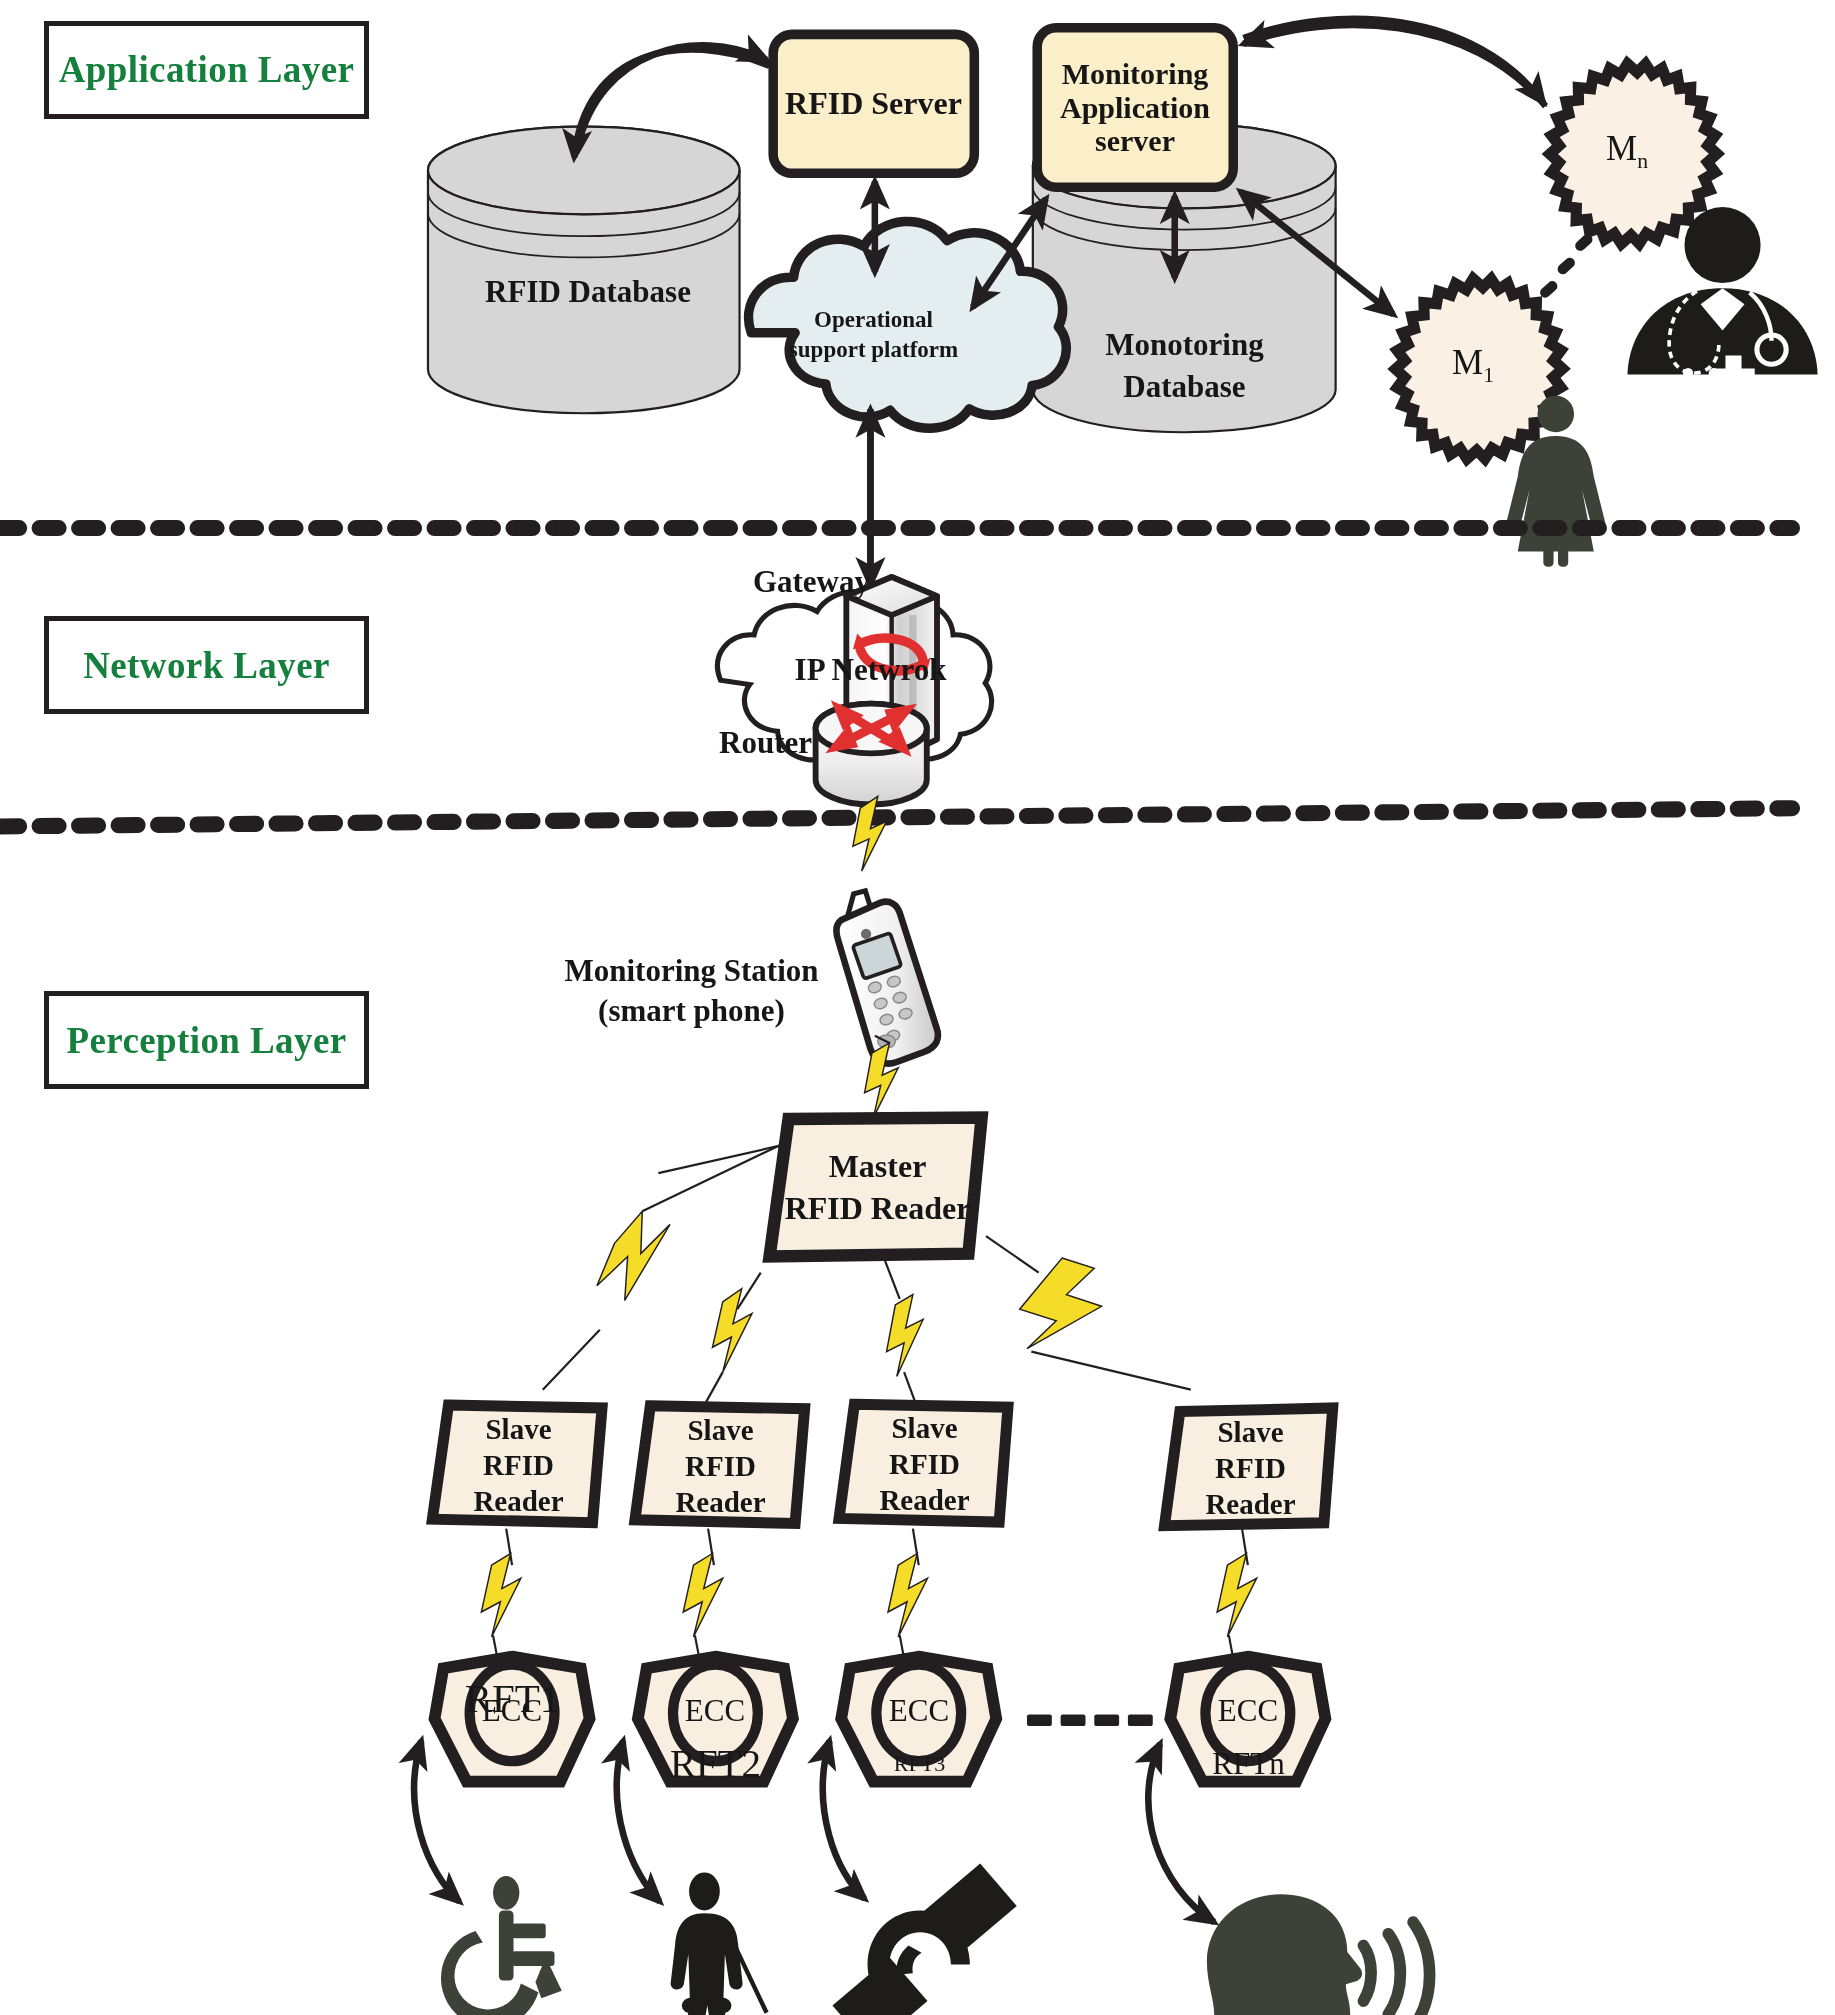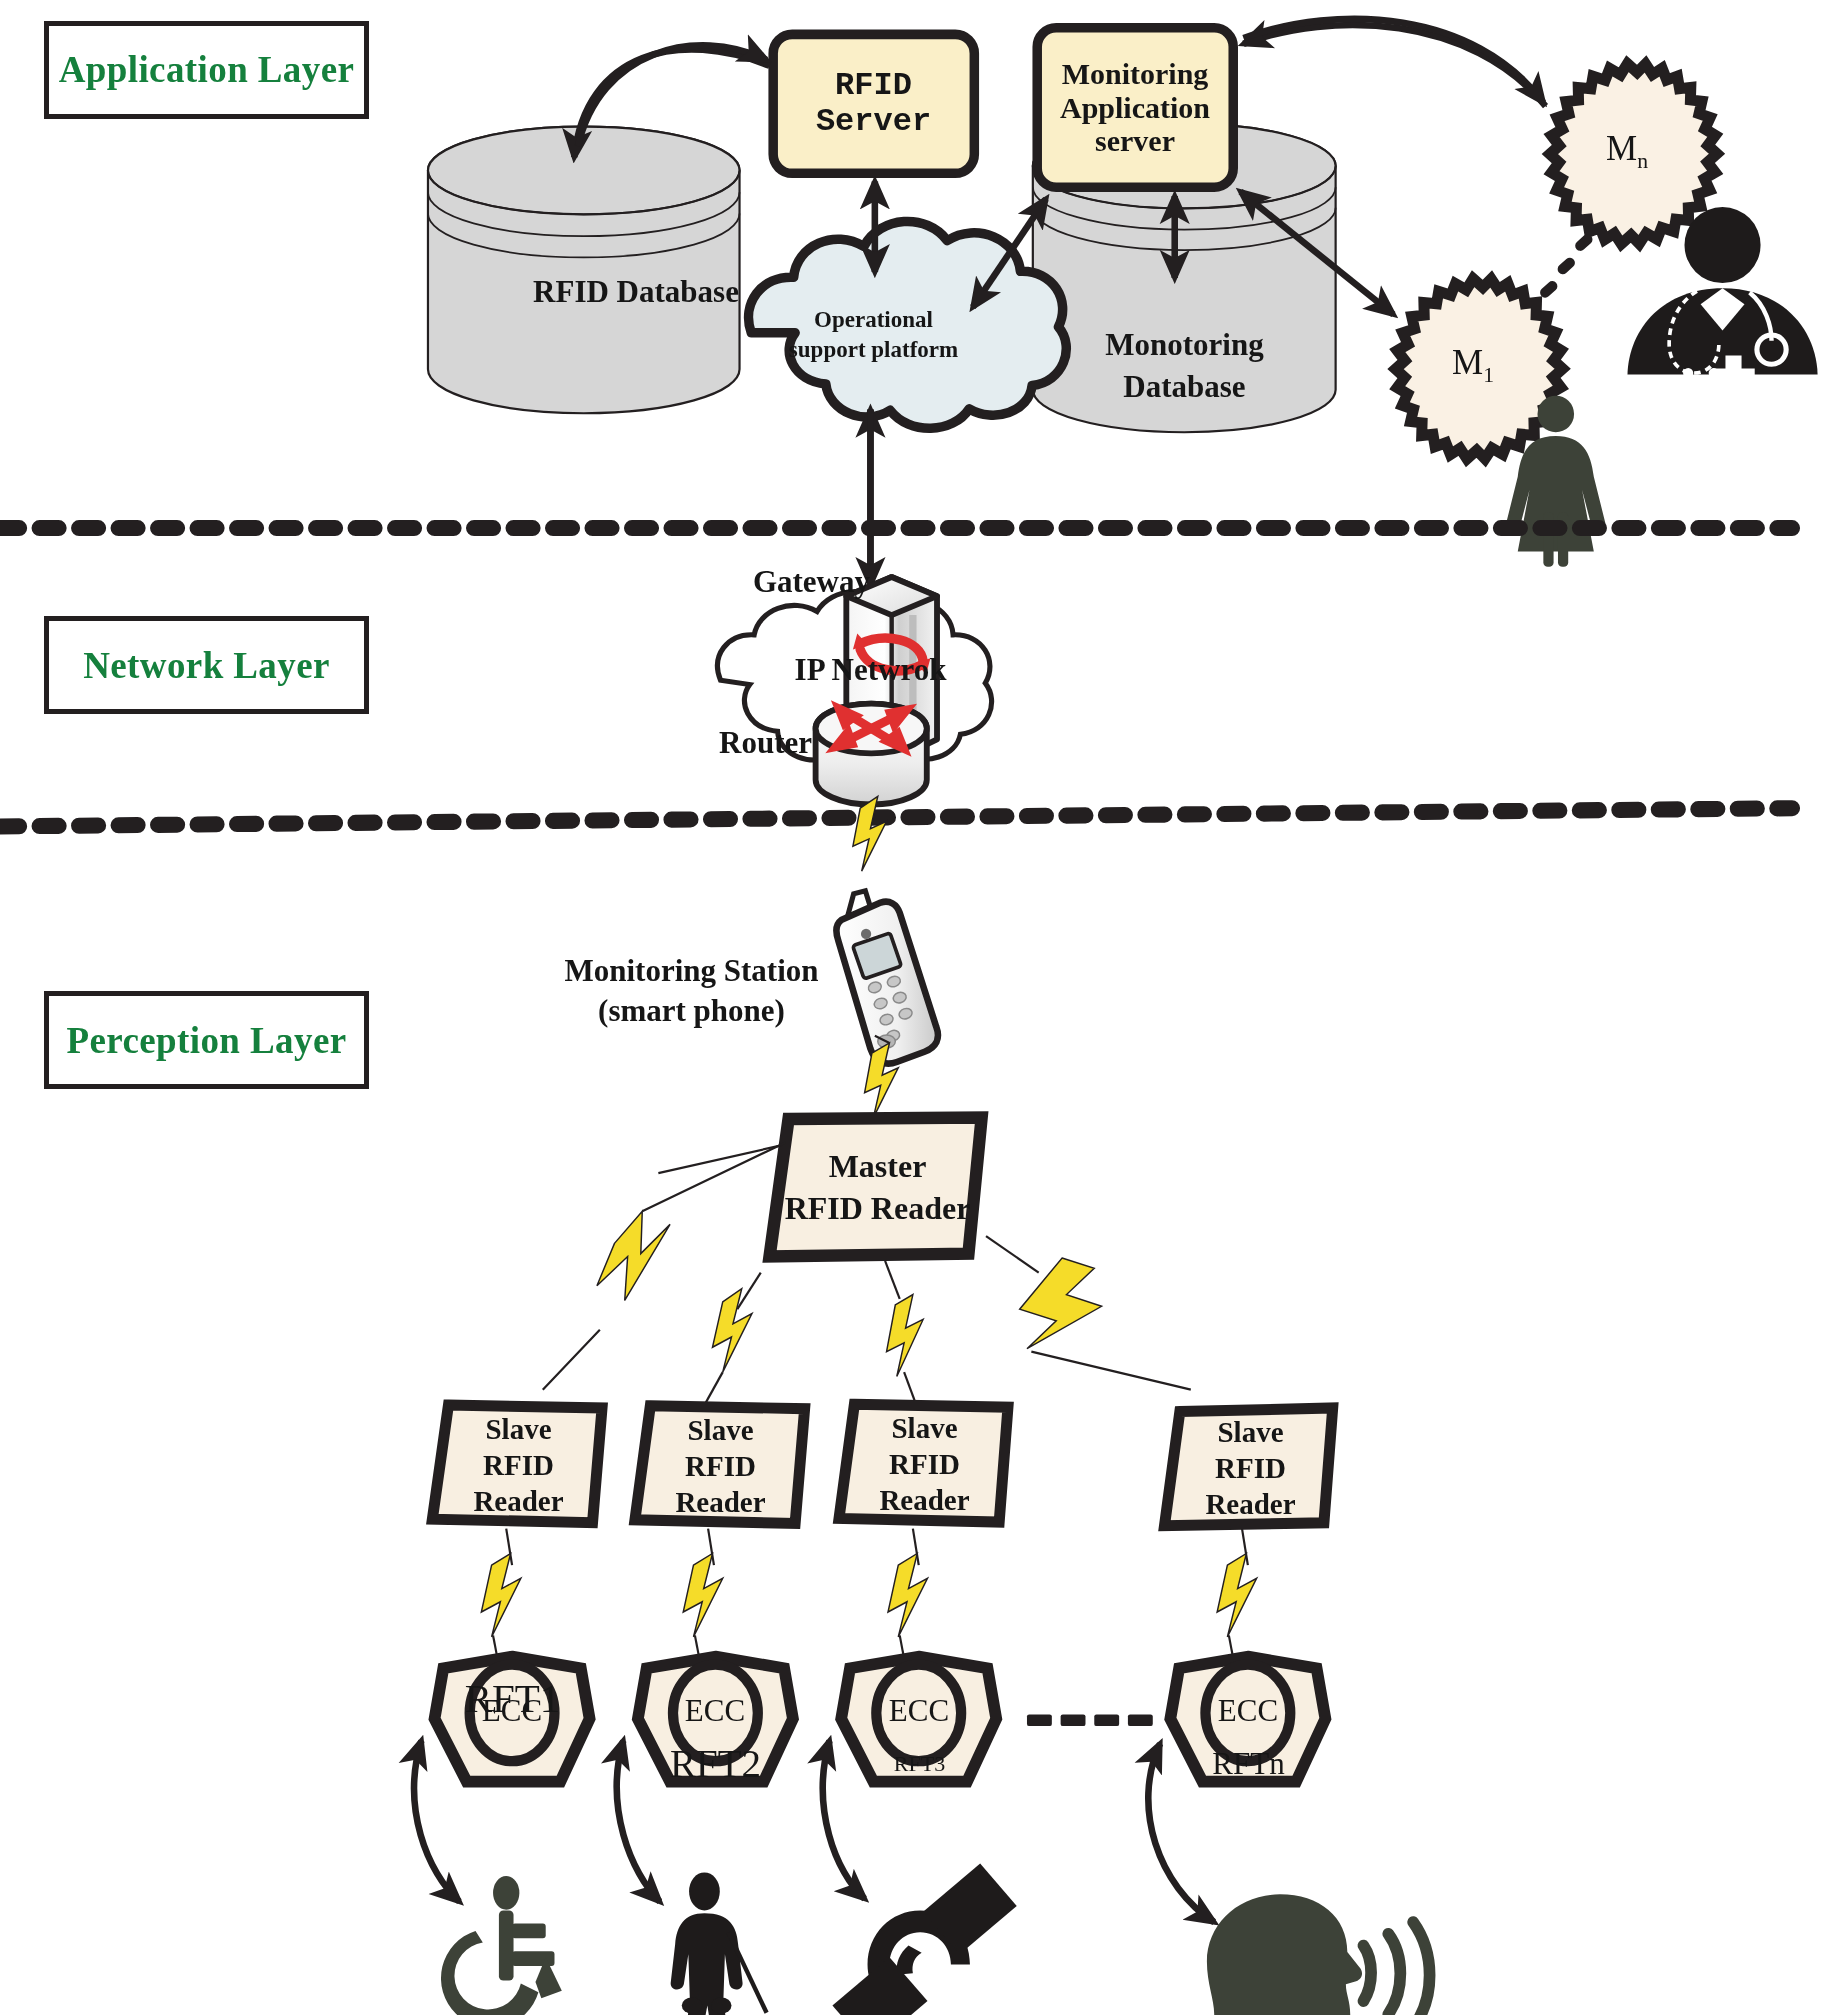--- a/index.html
+++ b/index.html
@@ -331,31 +331,31 @@
   </div>
 
   <div class="layer-box" style="left:44px;top:616px;width:315px;height:88px;font-size:37px;justify-content:center;">
     <span>Network Layer</span>
   </div>
 
   <div class="layer-box" style="left:44px;top:991px;width:315px;height:88px;font-size:37px;">
     <span>Perception Layer</span>
   </div>
 
-  <div class="node-label" style="left:773px;top:34px;width:201px;height:139px;font-size:32px;font-family:Liberation Mono, monospace;">
+  <div class="node-label" style="left:773px;top:34px;width:201px;height:139px;font-size:32px;">
     <span>RFID Server</span>
   </div>
 
   <div class="node-label" style="left:1037px;top:28px;width:196px;height:159px;font-size:30px;flex-direction:column;">
     <span>Monitoring</span>
     <span>Application</span>
     <span>server</span>
   </div>
 
-  <div class="node-label" style="left:428px;top:263px;width:320px;height:59px;font-size:31px;margin-left:48px;">
+  <div class="node-label" style="left:428px;top:263px;width:320px;height:59px;font-size:31px;">
     <span>RFID Database</span>
   </div>
 
   <div class="node-label" style="left:1033px;top:318px;width:303px;height:95px;font-size:31px;flex-direction:column;line-height:1.35;">
     <span>Monotoring</span>
     <span>Database</span>
   </div>
 
   <div class="node-label" style="left:753px;top:287px;width:241px;height:95px;font-size:23px;flex-direction:column;line-height:1.3;">
     <span>Operational</span>

